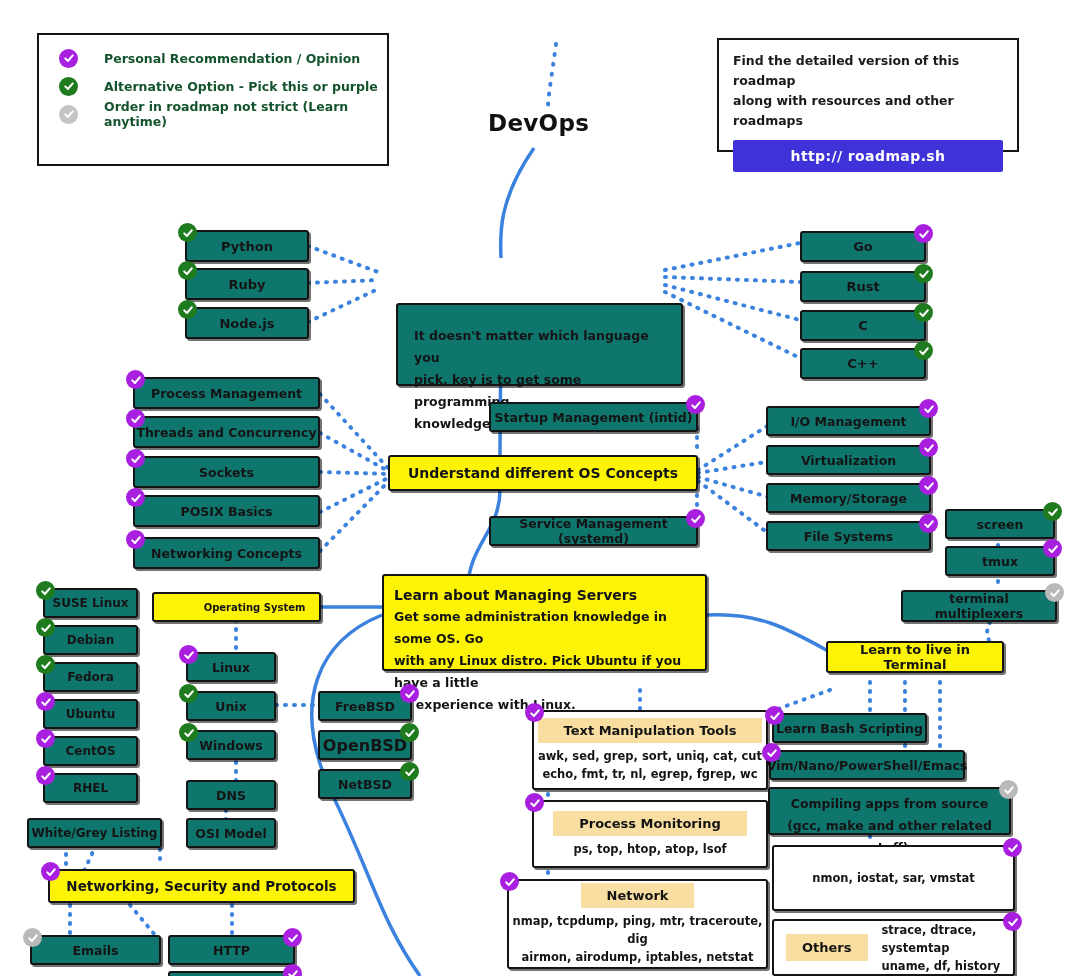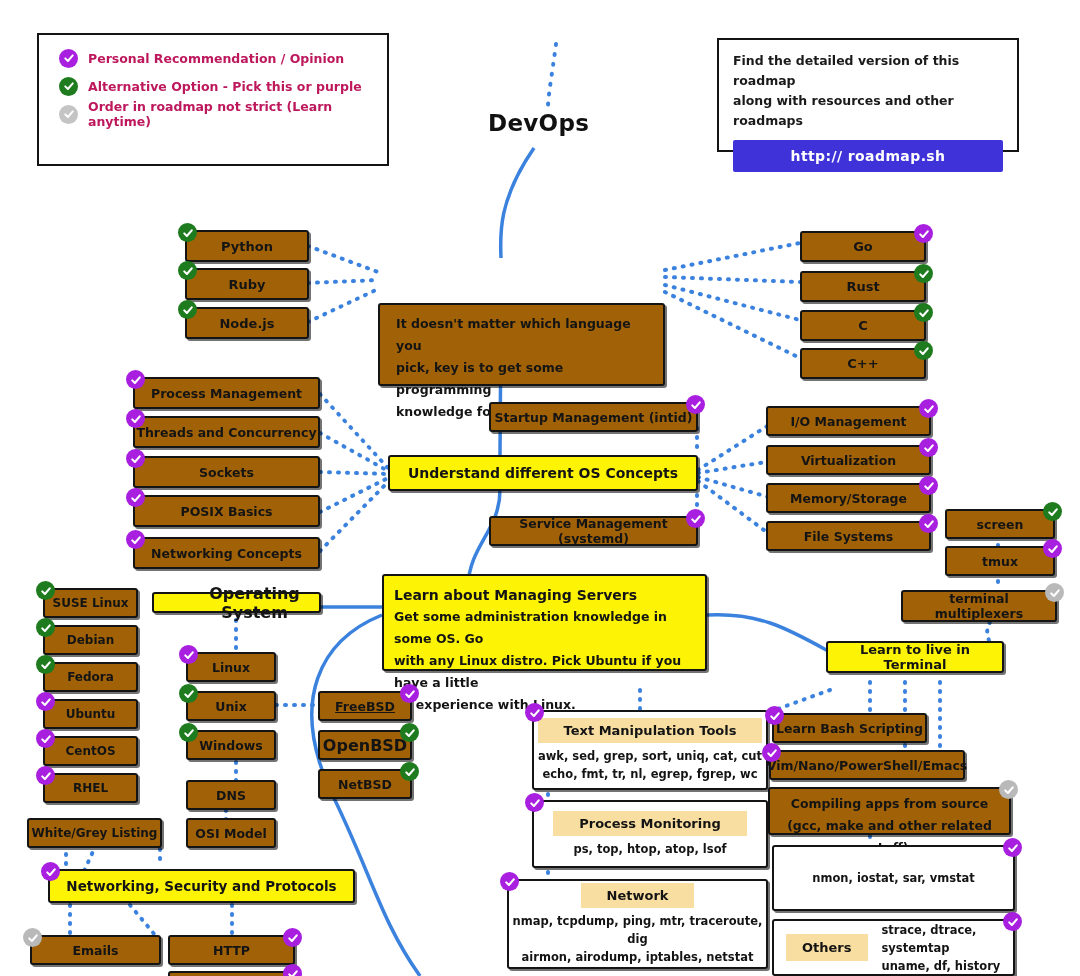--- a/index.html
+++ b/index.html
@@ -6,21 +6,21 @@
   body{width:1080px;height:976px;position:relative;overflow:hidden;
        font-family:"DejaVu Sans","Liberation Sans",sans-serif;}
   #stage{position:absolute;left:0;top:0;width:1080px;height:976px;}
   svg.links{position:absolute;left:0;top:0;width:1080px;height:976px;pointer-events:none;}
 
   
   .node{position:absolute;box-sizing:border-box;border:2.5px solid #141414;
         border-radius:3px;display:flex;align-items:center;justify-content:center;
         text-align:center;font-weight:bold;color:#141414;
         box-shadow:2px 2px 0 rgba(0,0,0,.55);}
-  .tan{background:#a16207;}
+  .tan{background:#0f766e;}
   .yellow{background:#FCF404;}
 
   
   .badge{position:absolute;width:19px;height:19px;border-radius:50%;
          display:flex;align-items:center;justify-content:center;
          font-size:12px;color:#fff;font-weight:bold;line-height:1;z-index:40;}
   .badge.purple{background:#A81FE0;}
   .badge.green{background:#1E7B1E;}
   .badge.grey{background:#B9B9B9;}
   .badge svg{width:12px;height:12px;display:block;}
@@ -28,21 +28,21 @@
   .b-tl{left:-9px;top:-9px;}
 
   
   #legend{position:absolute;left:37px;top:33px;width:352px;height:133px;
           background:#fff;border:2.5px solid #141414;box-sizing:border-box;
           padding:9px 0 0 20px;}
   .leg-row{display:flex;align-items:center;height:28px;}
   .leg-dot{width:19px;height:19px;border-radius:50%;flex:0 0 19px;
            display:flex;align-items:center;justify-content:center;}
   .leg-dot svg{width:12px;height:12px;}
-  .leg-txt{margin-left:10px;font-size:12.5px;font-weight:bold;color:#be185d;}
+  .leg-txt{margin-left:26px;font-size:12.5px;font-weight:bold;color:#14532d;}
 
   
   #infobox{position:absolute;left:717px;top:38px;width:302px;height:114px;
            background:#fff;border:2.5px solid #141414;box-sizing:border-box;
            padding:11px 14px 0 14px;}
   .info-line{font-size:12.5px;font-weight:bold;color:#1a1a1a;line-height:20px;
              text-align:left;}
   #infolink{margin-top:9px;height:32px;background:#3E32D8;border-radius:2px;
             display:flex;align-items:center;justify-content:center;
             color:#fff;font-weight:bold;font-size:14px;letter-spacing:.4px;}
@@ -169,21 +169,21 @@
   </div>
 
   <div id="infobox">
     <div class="info-line">Find the detailed version of this roadmap</div>
     <div class="info-line">along with resources and other roadmaps</div>
     <div id="infolink">http:// roadmap.sh</div>
   </div>
 
   <div id="devops-title">DevOps</div>
 
-  <div class="desc tan" style="left:378px;top:303px;width:287px;height:83px;padding:8px 16px;">
+  <div class="desc tan" style="left:396px;top:303px;width:287px;height:83px;padding:20px 16px;">
     <div class="ln">It doesn't matter which language you</div>
     <div class="ln">pick, key is to get some programming</div>
     <div class="ln">knowledge for automation</div>
   </div>
 
   <div class="node tan" style="left:185px;top:230px;width:124px;height:32px;font-size:13px;">
     <span>Python</span>
     <span class="badge green b-tl">
         <svg viewBox="0 0 16 16">
           <path d="M3 8.5 L6.5 12 L13 4.5" stroke="#fff" stroke-width="2.8" fill="none" stroke-linecap="round" stroke-linejoin="round"></path>
@@ -363,21 +363,21 @@
     <span>Learn to live in Terminal</span>
   </div>
 
   <div class="desc yellow" style="left:382px;top:574px;width:325px;height:97px;padding:8px 10px 0 10px;text-align:left;">
     <div style="font-size:14px;line-height:22px;">Learn about Managing Servers</div>
     <div class="ln">Get some administration knowledge in some OS. Go</div>
     <div class="ln">with any Linux distro. Pick Ubuntu if you have a little</div>
     <div class="ln">no experience with Linux.</div>
   </div>
 
-  <div class="node yellow" style="left:152px;top:592px;width:169px;height:21px;font-size:16px;padding-left:36px;">
+  <div class="node yellow" style="left:152px;top:592px;width:169px;height:30px;font-size:10px;padding-left:36px;">
     <span>Operating System</span>
   </div>
   <div class="node tan" style="left:186px;top:652px;width:90px;height:30px;font-size:12.5px;">
     <span>Linux</span>
     <span class="badge purple b-tl">
         <svg viewBox="0 0 16 16">
           <path d="M3 8.5 L6.5 12 L13 4.5" stroke="#fff" stroke-width="2.8" fill="none" stroke-linecap="round" stroke-linejoin="round"></path>
         </svg>
       </span>
   </div>
@@ -449,21 +449,21 @@
     <span class="badge purple b-tl">
         <svg viewBox="0 0 16 16">
           <path d="M3 8.5 L6.5 12 L13 4.5" stroke="#fff" stroke-width="2.8" fill="none" stroke-linecap="round" stroke-linejoin="round"></path>
         </svg>
       </span>
   </div>
   <div class="node tan" style="left:27px;top:818px;width:135px;height:30px;font-size:12px;">
     <span>White/Grey Listing</span>
   </div>
 
-  <div class="node tan" style="left:318px;top:691px;width:94px;height:30px;font-size:12.5px;text-decoration:underline;">
+  <div class="node tan" style="left:318px;top:691px;width:94px;height:30px;font-size:12.5px;">
     <span>FreeBSD</span>
     <span class="badge purple b-tr">
         <svg viewBox="0 0 16 16">
           <path d="M3 8.5 L6.5 12 L13 4.5" stroke="#fff" stroke-width="2.8" fill="none" stroke-linecap="round" stroke-linejoin="round"></path>
         </svg>
       </span>
   </div>
   <div class="node tan" style="left:318px;top:730px;width:94px;height:30px;font-size:16px;">
     <span>OpenBSD</span>
     <span class="badge green b-tr">

